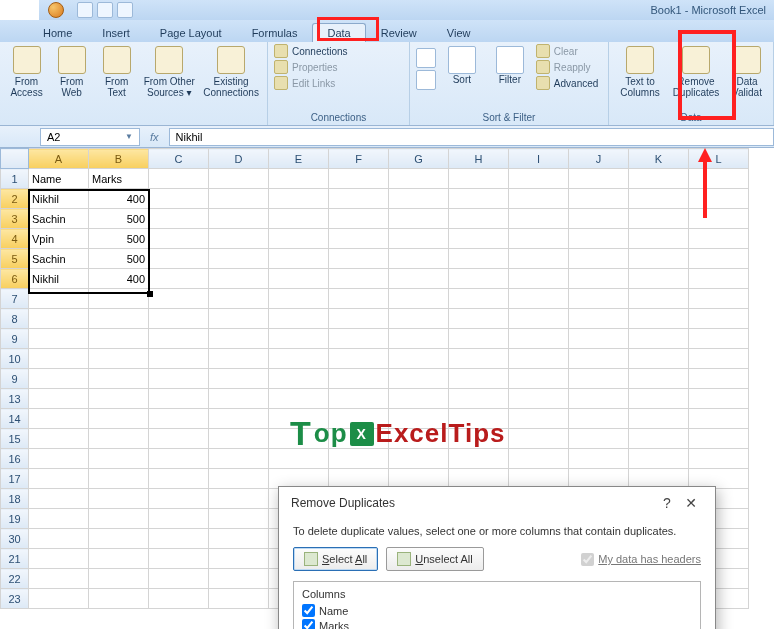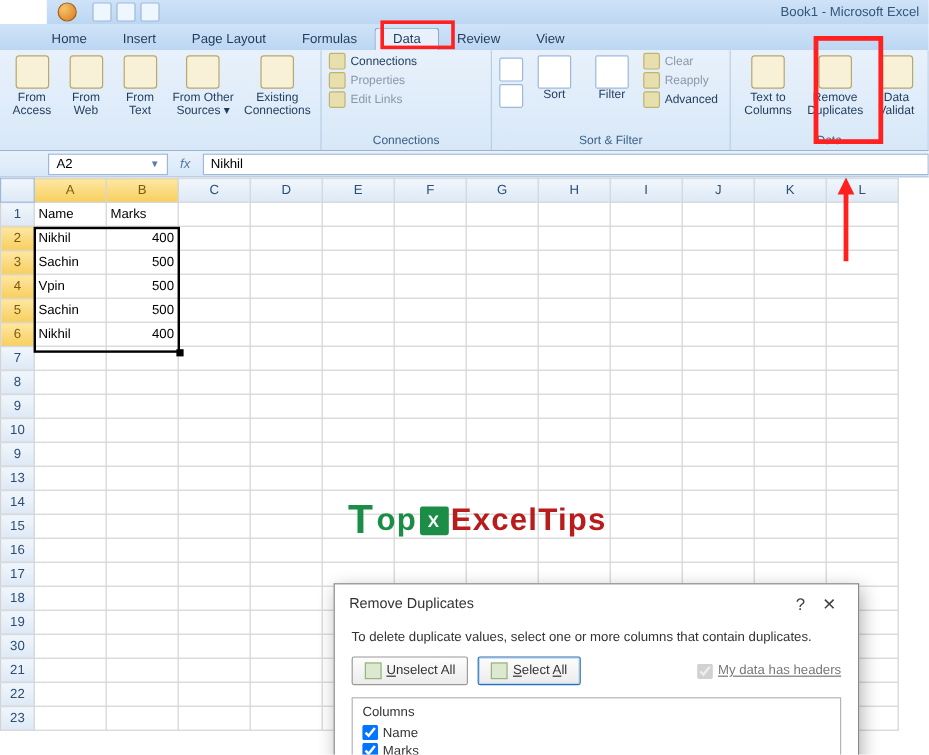--- a/index.html
+++ b/index.html
@@ -599,27 +599,27 @@
   <div class="dialog">
     <div class="dlg-title">
       <span>Remove Duplicates</span>
       <span class="spacer"></span>
       <span class="help">?</span>
       <span class="close">✕</span>
     </div>
     <div class="dlg-body">
       <div>To delete duplicate values, select one or more columns that contain duplicates.</div>
       <div class="dlg-row">
+        <div class="dlg-btn primary">
+            <div class="bico"></div>
+            <span><u>S</u>elect <u>A</u>ll</span>
+          </div>
         <div class="dlg-btn">
             <div class="bico"></div>
             <span><u>U</u>nselect All</span>
-          </div>
-        <div class="dlg-btn primary">
-            <div class="bico"></div>
-            <span><u>S</u>elect <u>A</u>ll</span>
           </div>
         <label class="dlg-chk">
           <input type="checkbox" checked="" disabled="" style="">
           <span style="text-decoration:underline">My data has headers</span>
         </label>
       </div>
 
       <div class="colbox">
         <div class="hdr">Columns</div>
         <label>

